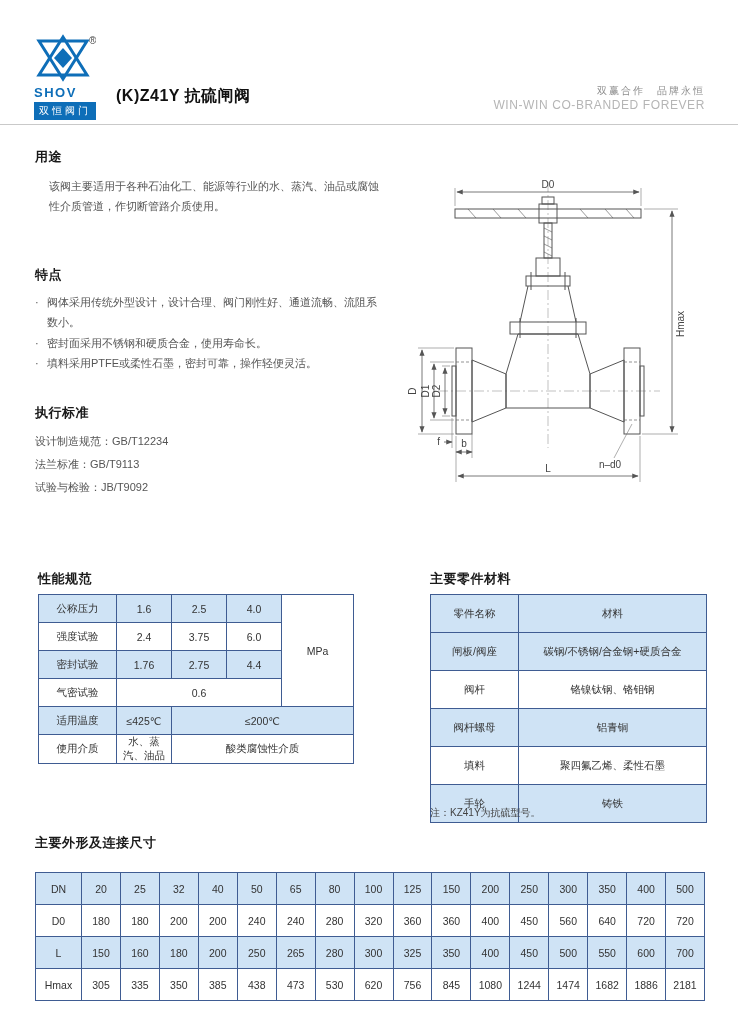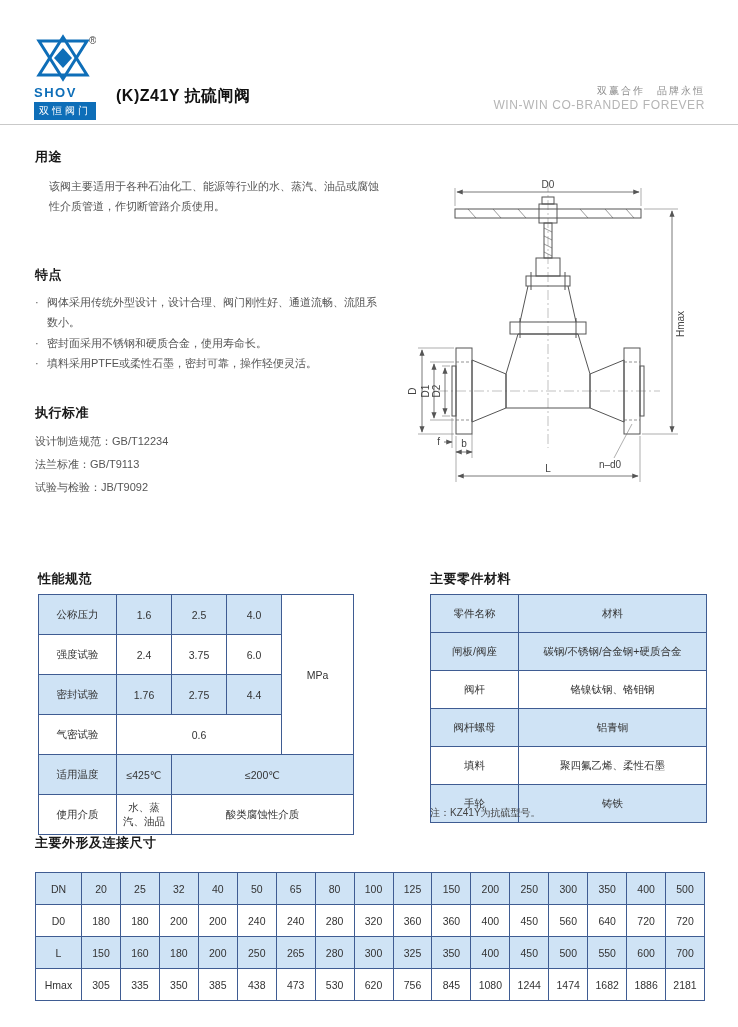--- a/index.html
+++ b/index.html
@@ -29,21 +29,21 @@
 
   
   table { border-collapse:collapse; }
   .dtab td {
     border:1px solid var(--table_border,#3f5c92); text-align:center; vertical-align:middle;
     font-size:10.5px; color:#333; padding:0 2px;
   }
   tr.blue td { background:var(--row_blue,#cfe3f5); }
   td.cell-white { background:#fff !important; }
   .perf { table-layout:fixed; width:315px; }
-  .perf td { height:40px; }
+  .perf td { height:28px; }
   .mat { table-layout:fixed; width:276px; }
   .mat td { height:38px; }
   .mat-note { font-size:10px; color:#444; }
   .dims { table-layout:fixed; width:670px; }
   .dims td { height:32px; }
   .pressure-note { font-size:13px; color:#222;margin-top:25px; }
 
   
   .drawing { position:absolute; left:398px; top:176px; width:310px; height:330px; }
   .ln { fill:none; stroke:#555; stroke-width:1; }

